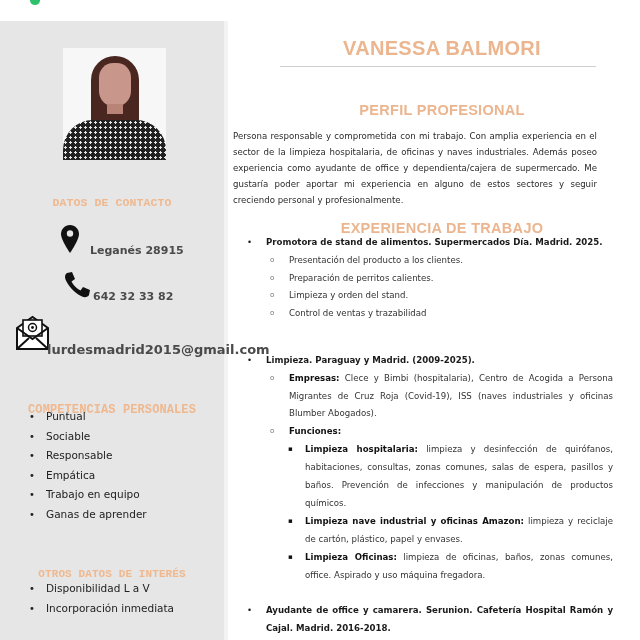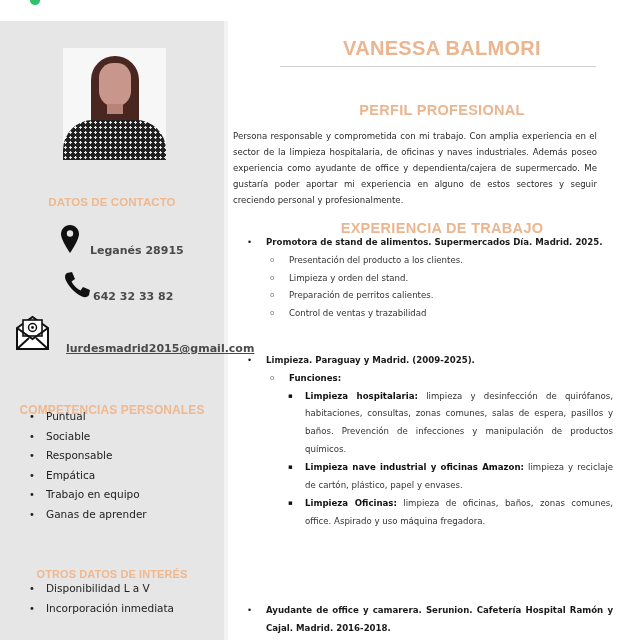--- a/index.html
+++ b/index.html
@@ -12,21 +12,21 @@
   .sidebar { position: absolute; left: 0; top: 21px; width: 224px; height: 619px; background: #e6e6e6; }
   .sidebar-edge { position: absolute; left: 224px; top: 21px; width: 4px; height: 619px; background: #f3f3f3; }
 
   .photo { position: absolute; left: 63px; top: 48px; width: 103px; height: 112px; background: #f7f7f7; overflow: hidden; }
   .photo .hair { position: absolute; left: 28px; top: 8px; width: 48px; height: 78px; background: #4a2620; border-radius: 24px 24px 6px 6px; }
   .photo .face { position: absolute; left: 36px; top: 15px; width: 32px; height: 44px; background: #c8968a; border-radius: 16px 16px 18px 18px; }
   .photo .neck { position: absolute; left: 44px; top: 56px; width: 16px; height: 10px; background: #b88478; }
   .photo .shirt { position: absolute; left: 0; top: 72px; width: 103px; height: 40px; background: #1e1e1e; border-radius: 30px 30px 0 0;
      background-image: radial-gradient(#e8e8e8 1px, transparent 1.3px); background-size: 5px 5px; background-color: #222; }
 
-  .side-heading { position: absolute; left: 0; width: 224px; text-align: center; font-family: Liberation Sans, sans-serif; font-weight: bold; color: #f0b88e; font-size: 11.5px; letter-spacing: 0.1px; }
+  .side-heading { position: absolute; left: 0; width: 224px; text-align: center; font-family: Liberation Mono, monospace; font-weight: bold; color: #f0b88e; font-size: 11.5px; letter-spacing: 0.1px; }
 
   .contact-icon { position: absolute; }
   .contact-text { position: absolute; font-family: "DejaVu Sans", sans-serif; font-weight: bold; color: #4a4a4a; font-size: 11px; }
 
   .side-list { position: absolute; left: 28px; list-style: none; font-family: "DejaVu Sans", sans-serif; font-size: 10.5px; color: #222; }
   .side-list li { position: relative; padding-left: 18px; height: 19.6px; line-height: 19.6px; }
   .side-list li::before { content: "•"; position: absolute; left: 1px; top: 0; font-size: 10px; }
 
   .main { position: absolute; left: 228px; top: 21px; width: 412px; height: 619px; }
   .name { position: absolute; left: 0; top: 16px; width: 428px; text-align: center; font-family: "Liberation Sans", sans-serif; font-weight: bold; font-size: 20px; color: #ebb68f; letter-spacing: 0.3px; }
@@ -75,21 +75,21 @@
 <div class="contact-text" style="left:93px; top:290px;">642 32 33 82</div>
 
 <svg class="contact-icon" style="left:16px; top:314px;" width="33" height="36" viewBox="0 0 33 36">
   <path d="M1 14 L16.5 3 L32 14 L32 35 L1 35 Z" fill="#fff" stroke="#111" stroke-width="2"></path>
   <rect x="7" y="6" width="19" height="16" fill="#fff" stroke="#111" stroke-width="1.6"></rect>
   <circle cx="16.5" cy="13.5" r="4" fill="none" stroke="#111" stroke-width="1.5"></circle>
   <circle cx="16.5" cy="13.5" r="1.4" fill="#111"></circle>
   <path d="M1 14 L16.5 25 L32 14" fill="none" stroke="#111" stroke-width="2"></path>
   <path d="M1 35 L13 24 M32 35 L20 24" stroke="#111" stroke-width="2"></path>
 </svg>
-<div class="contact-text" style="left:66px; top:342px; font-size:11px;text-decoration:underline;">lurdesmadrid2015@gmail.com</div>
+<div class="contact-text" style="left:47px; top:342px; font-size:13px;">lurdesmadrid2015@gmail.com</div>
 
 <div class="side-heading" style="top:403px; font-size:12px;">COMPETENCIAS PERSONALES</div>
 <ul class="side-list" style="top:407px;">
   <li>Puntual</li>
   <li>Sociable</li>
   <li>Responsable</li>
   <li>Empática</li>
   <li>Trabajo en equipo</li>
   <li>Ganas de aprender</li>
 </ul>
@@ -105,27 +105,28 @@
   <div class="name-rule"></div>
 
   <div class="section-title" style="top:81px;">PERFIL PROFESIONAL</div>
   <div class="profile">Persona responsable y comprometida con mi trabajo. Con amplia experiencia en el sector de la limpieza hospitalaria, de oficinas y naves industriales. Además poseo experiencia como ayudante de office y dependienta/cajera de supermercado. Me gustaría poder aportar mi experiencia en alguno de estos sectores y seguir creciendo personal y profesionalmente.</div>
 
   <div class="section-title" style="top:199px;">EXPERIENCIA DE TRABAJO</div>
 
   <div class="job" style="top:213px;">
     <div class="job-title">Promotora de stand de alimentos. Supermercados Día. Madrid. 2025.</div>
     <div class="sub">Presentación del producto a los clientes.</div>
+    <div class="sub">Preparación de perritos calientes.</div>
     <div class="sub">Limpieza y orden del stand.</div>
-    <div class="sub">Preparación de perritos calientes.</div>
     <div class="sub">Control de ventas y trazabilidad</div>
   </div>
 
   <div class="job" style="top:331px;">
     <div class="job-title">Limpieza. Paraguay y Madrid. (2009-2025).</div>
+    <div class="sub"><span class="b">Empresas:</span><span> Clece y Bimbi (hospitalaria), Centro de Acogida a Persona Migrantes de Cruz Roja (Covid-19), ISS (naves industriales y oficinas Blumber Abogados).</span></div>
     <div class="sub"><span class="b">Funciones:</span></div>
     <div class="subsub"><span class="b">Limpieza hospitalaria:</span><span> limpieza y desinfección de quirófanos, habitaciones, consultas, zonas comunes, salas de espera, pasillos y baños. Prevención de infecciones y manipulación de productos químicos.</span></div>
     <div class="subsub"><span class="b">Limpieza nave industrial y oficinas Amazon:</span><span> limpieza y reciclaje de cartón, plástico, papel y envases.</span></div>
     <div class="subsub"><span class="b">Limpieza Oficinas:</span><span> limpieza de oficinas, baños, zonas comunes, office. Aspirado y uso máquina fregadora.</span></div>
   </div>
 
   <div class="job" style="top:581px;">
     <div class="job-title">Ayudante de office y camarera. Serunion. Cafetería Hospital Ramón y Cajal. Madrid. 2016-2018.</div>
   </div>
 </div>

